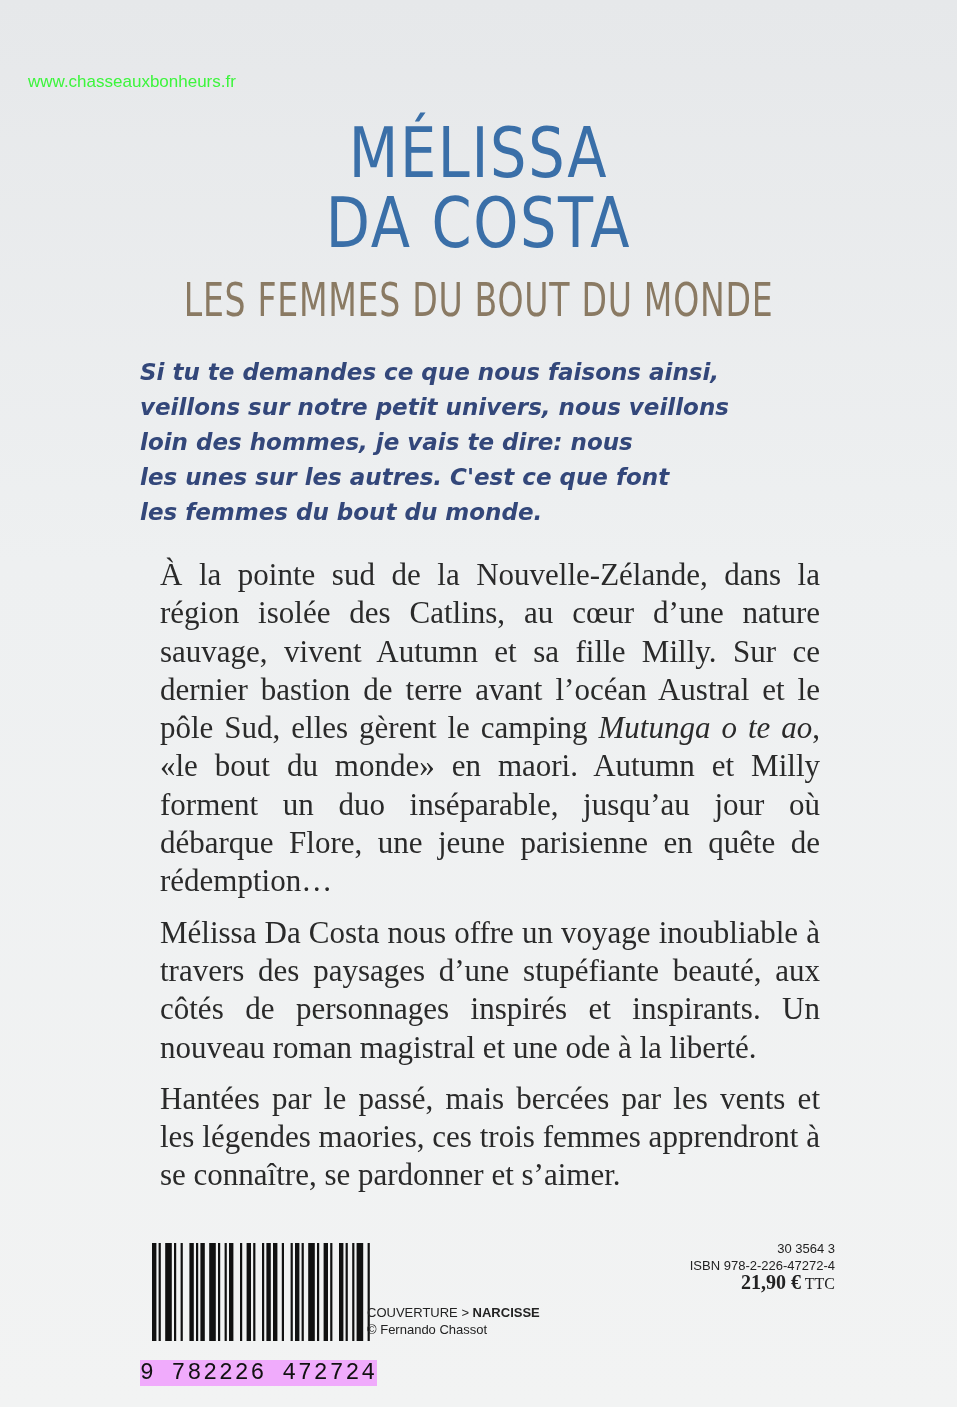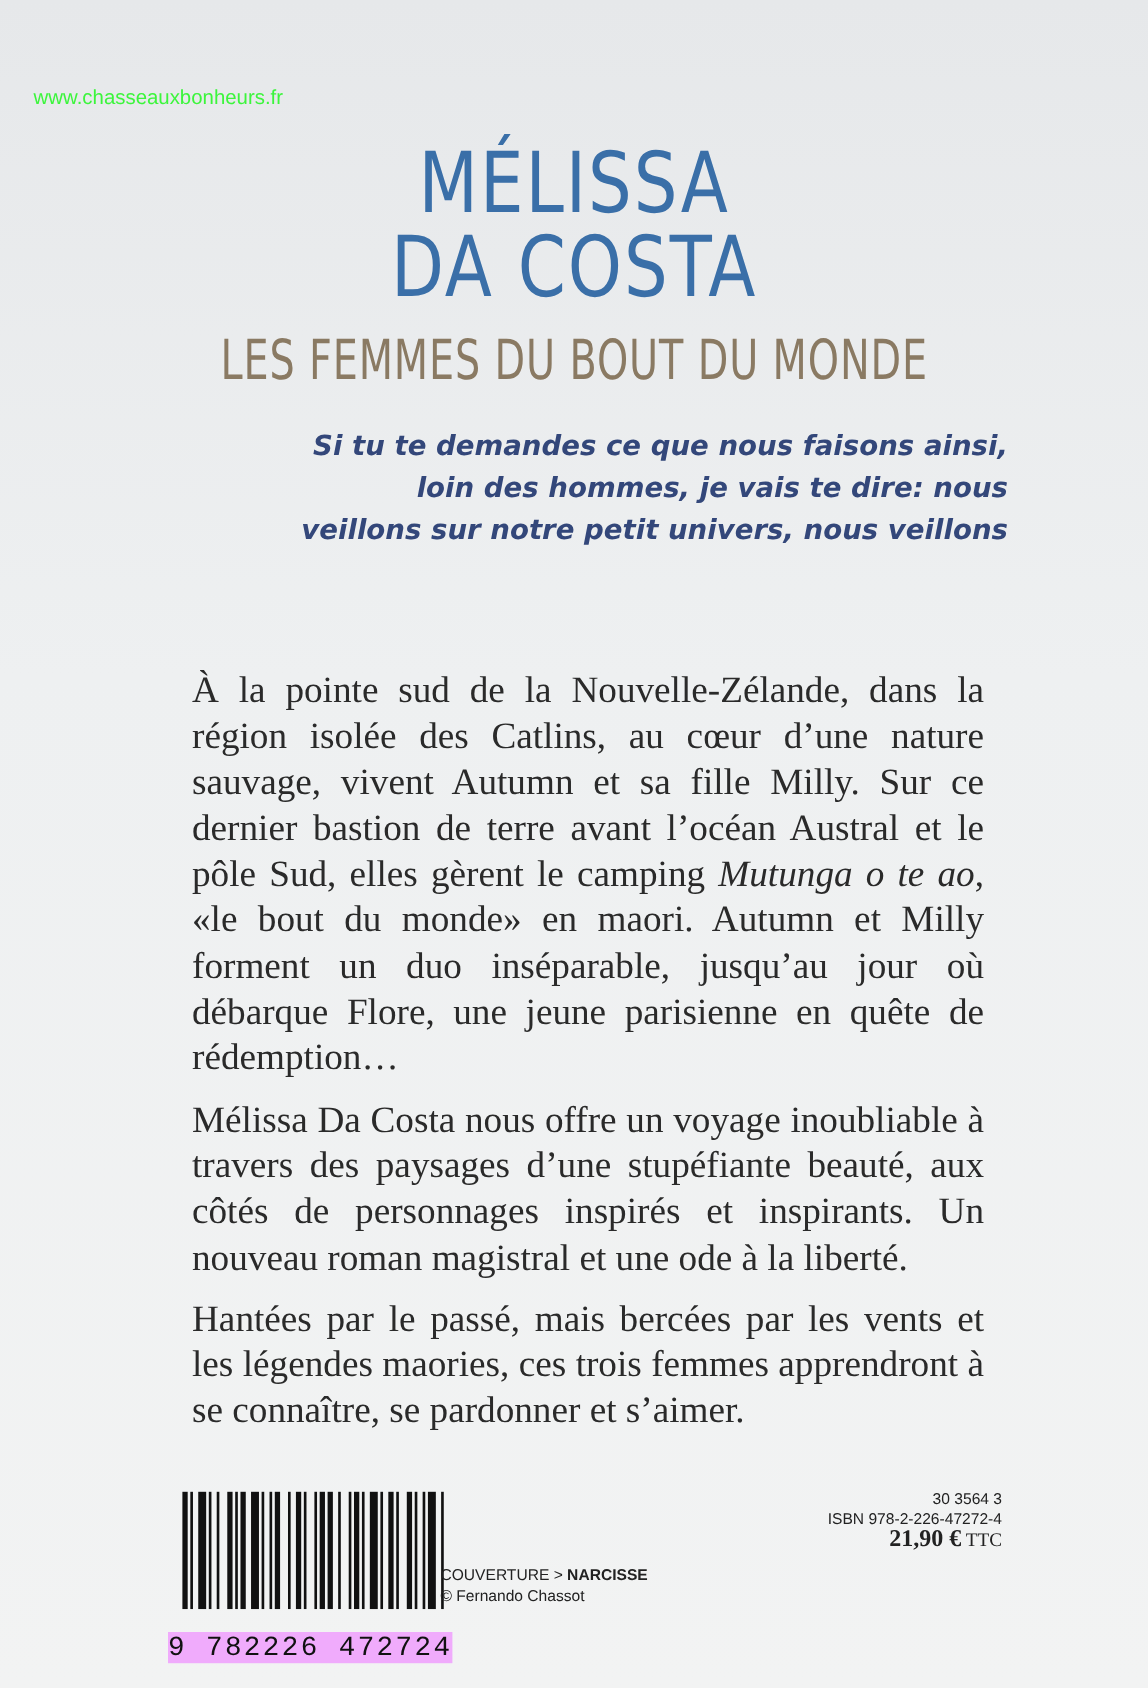--- a/index.html
+++ b/index.html
@@ -21,21 +21,21 @@
   }
   .author.l1 { top:118px; }
   .author.l2 { top:188px; }
   .title {
     position:absolute; left:0; width:957px; top:277px; text-align:center;
     font-family:"DejaVu Sans", sans-serif; color:#8a7a63;
     font-size:46px; line-height:1; letter-spacing:1px;
     transform: scaleX(0.72); transform-origin:center;
   }
   .quote {
-    position:absolute; left:140px; width:700px; top:355px; text-align:right;
+    position:absolute; left:140px; width:700px; top:355px; text-align:left;
     font-family:"DejaVu Sans", sans-serif; font-weight:bold; font-style:italic;
     color:#33477a; font-size:23px; line-height:35px;
   }
   .quote div { white-space:nowrap; }
   .body {
     position:absolute; left:160px; width:660px; top:556px;
     color:#2a2a2a; font-size:31px; line-height:38.3px; text-align:justify;
   }
   .body p { margin:0 0 13px 0; }
   .body em { font-style:italic; }
@@ -62,22 +62,24 @@
 <body>
 
 <div class="watermark">www.chasseauxbonheurs.fr</div>
 
 <div class="author l1">MÉLISSA</div>
 <div class="author l2">DA COSTA</div>
 <div class="title">LES FEMMES DU BOUT DU MONDE</div>
 
 <div class="quote">
   <div>Si tu te demandes ce que nous faisons ainsi,</div>
+  <div>veillons sur notre petit univers, nous veillons</div>
   <div>loin des hommes, je vais te dire: nous</div>
-  <div>veillons sur notre petit univers, nous veillons</div>
+  <div>les unes sur les autres. C'est ce que font</div>
+  <div>les femmes du bout du monde.</div>
 </div>
 
 <div class="body">
   <p><span>À la pointe sud de la Nouvelle-Zélande, dans la région isolée des Catlins, au cœur d’une nature sauvage, vivent Autumn et sa fille Milly. Sur ce dernier bastion de terre avant l’océan Austral et le pôle Sud, elles gèrent le camping </span><em>Mutunga o te ao</em><span>, «le bout du monde» en maori. Autumn et Milly forment un duo inséparable, jusqu’au jour où débarque Flore, une jeune parisienne en quête de rédemption…</span></p>
   <p>Mélissa Da Costa nous offre un voyage inoubliable à travers des paysages d’une stupéfiante beauté, aux côtés de personnages inspirés et inspirants. Un nouveau roman magistral et une ode à la liberté.</p>
   <p>Hantées par le passé, mais bercées par les vents et les légendes maories, ces trois femmes apprendront à se connaître, se pardonner et s’aimer.</p>
 </div>
 
 <svg class="barcode" viewBox="0 0 300 98" preserveAspectRatio="none">
   <g fill="#111" id="bars">

